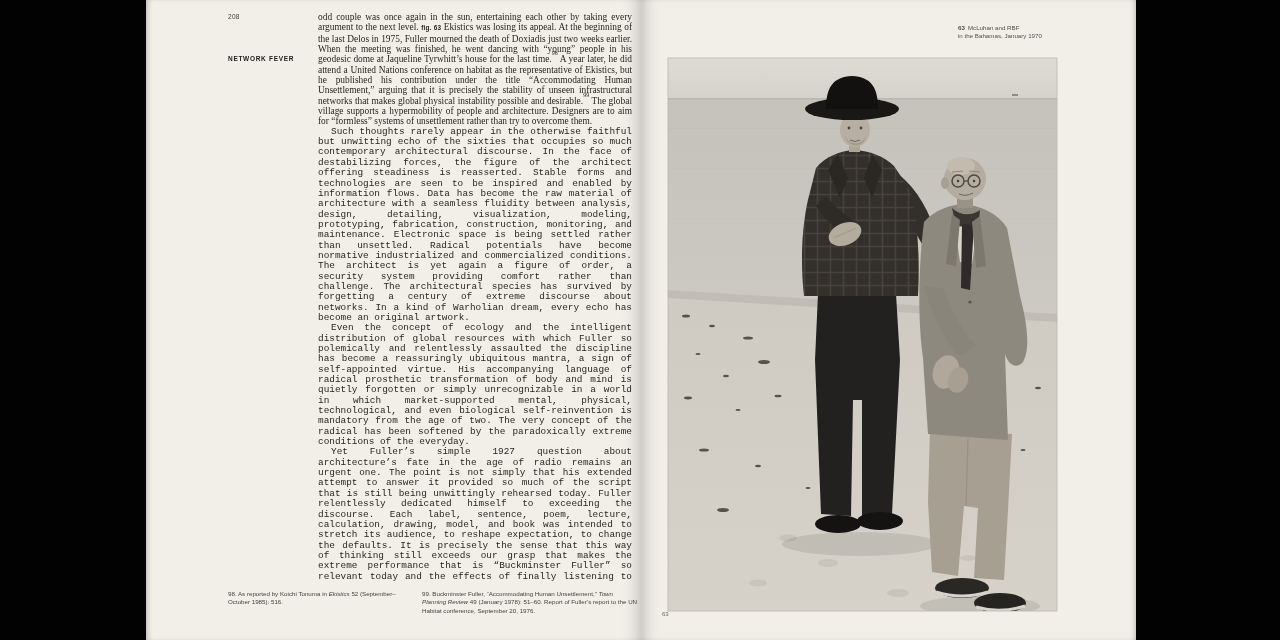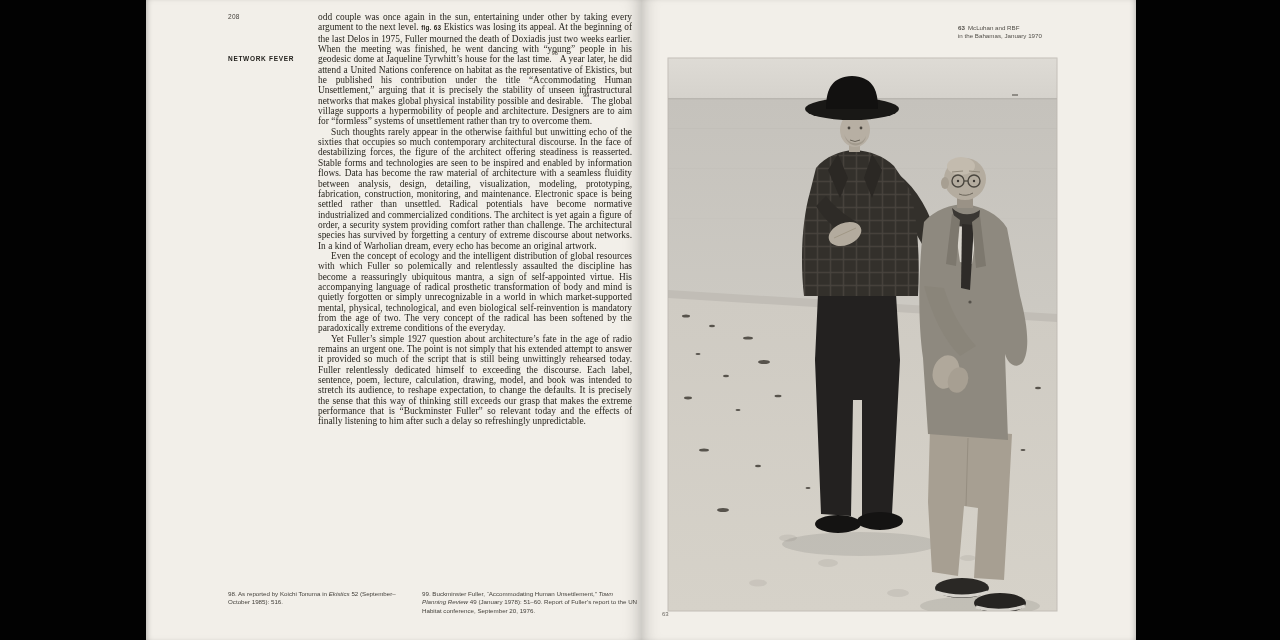--- a/index.html
+++ b/index.html
@@ -15,21 +15,21 @@
 
   
   .folio{position:absolute;left:82px;top:13px;font-family:"Liberation Sans",sans-serif;font-size:6.5px;color:#45423c;letter-spacing:.3px;}
   .running-head{position:absolute;left:82px;top:55px;font-family:"Liberation Sans",sans-serif;font-size:6.5px;font-weight:700;letter-spacing:.7px;color:#23211d;}
   .text-col{
     position:absolute;left:172px;top:12px;width:314px;height:570px;overflow:hidden;
     font-size:9.4px;line-height:10.35px;color:#29261f;text-align:justify;
     -webkit-hyphens:auto;hyphens:auto;
   }
   .text-col p{margin:0;}
-  .text-col p.indent{text-indent:13px;}
+  .text-col p.indent{text-indent:13px;font-family:Liberation Mono, monospace;}
   sup.note{font-size:6px;line-height:0;position:relative;top:-3px;font-family:"Liberation Serif",serif;}
   .figref{font-family:"Liberation Sans",sans-serif;font-weight:700;font-size:6.4px;letter-spacing:.2px;white-space:nowrap;}
   .fn{position:absolute;top:590px;font-family:"Liberation Sans",sans-serif;font-size:6.2px;line-height:8.3px;color:#45423c;}
   .fn-left{left:82px;width:172px;}
   .fn-right{left:276px;width:216px;}
   .it{font-style:italic;}
 
   
   .caption{position:absolute;left:317px;top:24px;width:118px;font-family:"Liberation Sans",sans-serif;font-size:6.2px;line-height:8.4px;color:#514e48;}
   .capnum{font-weight:700;margin-right:3px;}
@@ -39,21 +39,21 @@
 </head>
 <body>
 
 <div class="spread">
 
   <div class="page page-left">
     <div class="folio">208</div>
     <div class="running-head">NETWORK FEVER</div>
 
     <div class="text-col">
-      <p><span>odd couple was once again in the sun, entertaining under other by taking every argument to the next level.</span>
+      <p><span>odd couple was once again in the sun, entertaining each other by taking every argument to the next level.</span>
         <span class="figref">fig. 63</span>
         <span>Ekistics was losing its appeal. At the beginning of the last Delos in 1975, Fuller mourned the death of Doxiadis just two weeks earlier. When the meeting was finished, he went dancing with “young” people in his geodesic dome at Jaqueline Tyrwhitt’s house for the last time.</span><sup class="note">98</sup><span> A year later, he did attend a United Nations conference on habitat as the representative of Ekistics, but he published his contribution under the title “Accommodating Human Unsettlement,” arguing that it is precisely the stability of unseen infrastructural networks that makes global physical instability possible and desirable.</span><sup class="note">99</sup><span> The global village supports a hypermobility of people and architecture. Designers are to aim for “formless” systems of unsettlement rather than try to overcome them.</span></p>
       <p class="indent">Such thoughts rarely appear in the otherwise faithful but unwitting echo of the sixties that occupies so much contemporary architectural discourse. In the face of destabilizing forces, the figure of the architect offering steadiness is reasserted. Stable forms and technologies are seen to be inspired and enabled by information flows. Data has become the raw material of architecture with a seamless fluidity between analysis, design, detailing, visualization, modeling, prototyping, fabrication, construction, monitoring, and maintenance. Electronic space is being settled rather than unsettled. Radical potentials have become normative industrialized and commercialized conditions. The architect is yet again a figure of order, a security system providing comfort rather than challenge. The architectural species has survived by forgetting a century of extreme discourse about networks. In a kind of Warholian dream, every echo has become an original artwork.</p>
       <p class="indent">Even the concept of ecology and the intelligent distribution of global resources with which Fuller so polemically and relentlessly assaulted the discipline has become a reassuringly ubiquitous mantra, a sign of self-appointed virtue. His accompanying language of radical prosthetic transformation of body and mind is quietly forgotten or simply unrecognizable in a world in which market-supported mental, physical, technological, and even biological self-reinvention is mandatory from the age of two. The very concept of the radical has been softened by the paradoxically extreme conditions of the everyday.</p>
       <p class="indent">Yet Fuller’s simple 1927 question about architecture’s fate in the age of radio remains an urgent one. The point is not simply that his extended attempt to answer it provided so much of the script that is still being unwittingly rehearsed today. Fuller relentlessly dedicated himself to exceeding the discourse. Each label, sentence, poem, lecture, calculation, drawing, model, and book was intended to stretch its audience, to reshape expectation, to change the defaults. It is precisely the sense that this way of thinking still exceeds our grasp that makes the extreme performance that is “Buckminster Fuller” so relevant today and the effects of finally listening to him after such a delay so refreshingly unpredictable.</p>
     </div>
 
     <div class="fn fn-left"><span>98. As reported by Koichi Tonuma in </span><span class="it">Ekistics</span><span> 52 (September–October 1985): 516.</span></div>
 
     <div class="fn fn-right"><span>99. Buckminster Fuller, “Accommodating Human Unsettlement,” </span><span class="it">Town Planning Review</span><span> 49 (January 1978): 51–60. Report of Fuller’s report to the UN Habitat conference, September 20, 1976.</span></div>

